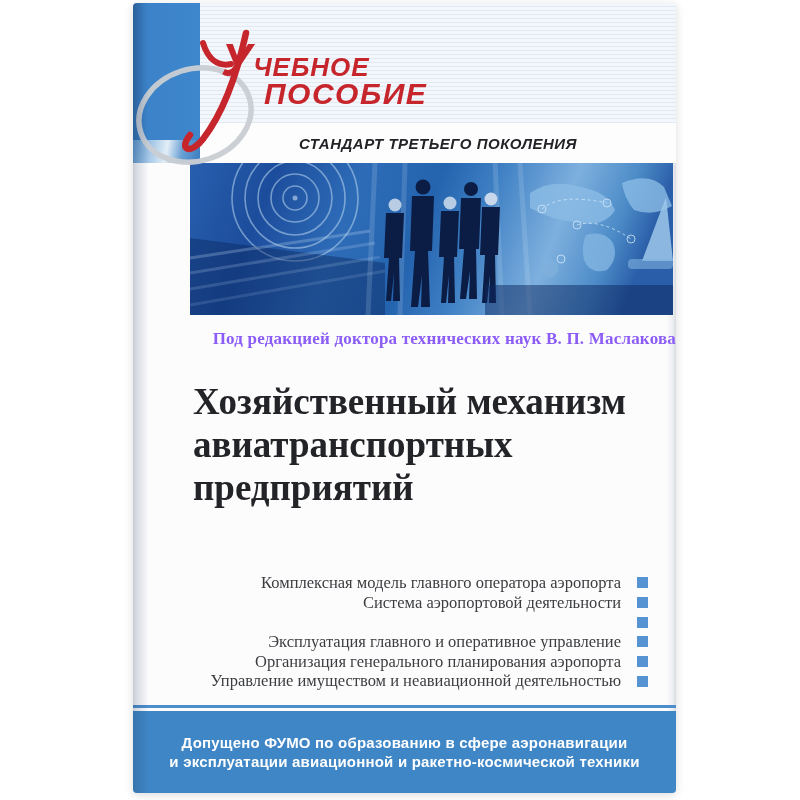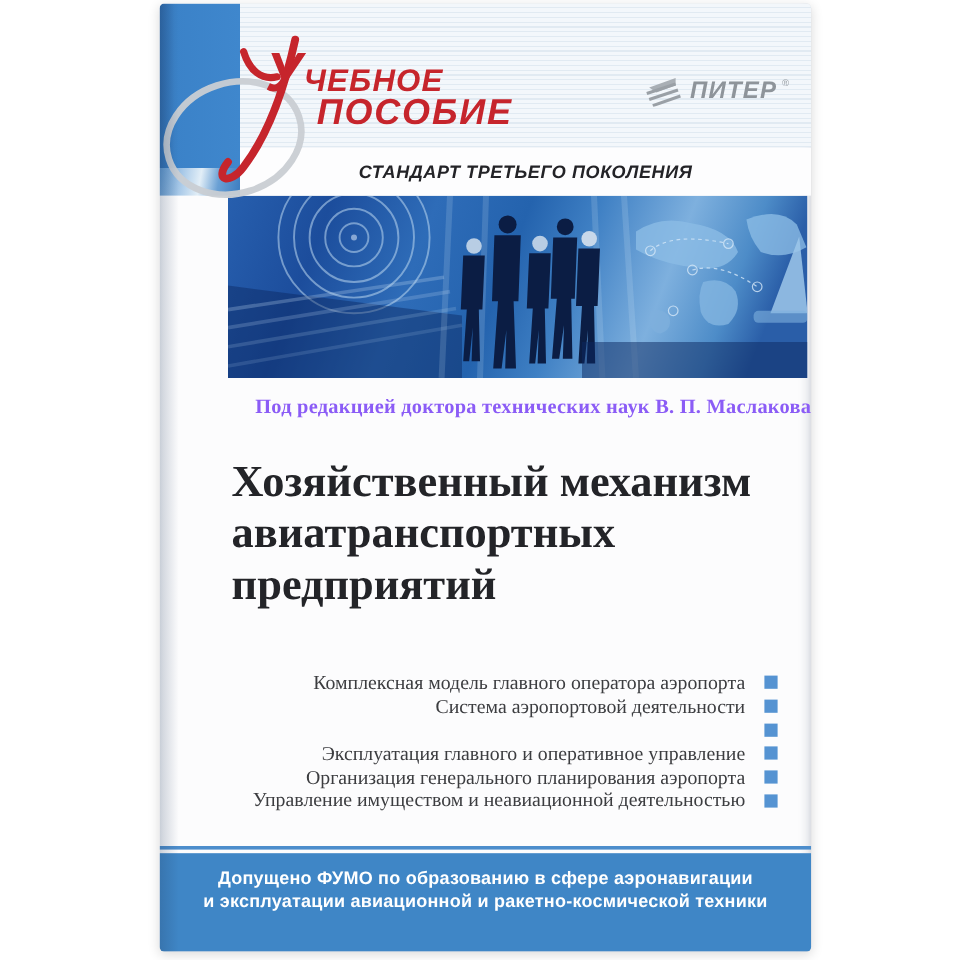--- a/index.html
+++ b/index.html
@@ -52,29 +52,29 @@
   .editor-line { position:absolute; left:57px; right:0; top:326px; text-align:right;
     font-family:"Liberation Serif", serif; font-weight:700; font-size:17px; color:#8b5cf6; letter-spacing:.2px; }
 
   
   .title { position:absolute; left:60px; top:377px; width:475px;
     font-family:"Liberation Serif", serif; font-weight:700; font-size:37px; line-height:43px; color:#232428; }
   .subtitle { position:absolute; left:60px; top:508px;
     font-family:"Liberation Serif", serif; font-weight:700; font-size:20.5px; color:#4a86c6; }
 
   
-  .topics { position:absolute; left:0; right:28px; top:556px; }
+  .topics { position:absolute; left:0; right:28px; top:570px; }
   .topic-row { display:flex; justify-content:flex-end; align-items:center; height:19.7px; }
   .topic-row .t-label { font-family:"Liberation Serif", serif; font-size:16.5px; color:#3c3d40; white-space:nowrap; }
   .topic-row .t-bullet { width:11px; height:11px; background:#5593d2; margin-left:16px; flex:0 0 auto; }
 
   
   .divider { position:absolute; left:0; right:0; top:702px; height:3px; background:#4c8dcc; }
   .approval-band { position:absolute; left:0; right:0; top:708px; bottom:0; background:#3f86c6;
-    text-align:center; padding-top:12px; }
+    text-align:center; padding-top:22px; }
   .approval-band div { color:#ffffff; font-weight:700; font-size:15px; line-height:19px; letter-spacing:.2px; }
 
   
   .spine-shade { position:absolute; left:0; top:0; bottom:0; width:16px; z-index:8;
     background:linear-gradient(90deg, rgba(30,55,90,.22), rgba(30,55,90,0)); pointer-events:none; }
 </style>
 </head>
 <body>
 
 <div class="page">
@@ -94,32 +94,20 @@
       </g>
       <g fill="none" stroke="#c6252c" stroke-linecap="round">
         <path d="M 113,30 C 106,62 93,106 70,136 C 58,152 45,147 57,132" stroke-width="6.5"></path>
         <path d="M 70,40 C 75,56 85,64 98,61" stroke-width="6"></path>
       </g>
     </svg>
 
     <div class="badge-line1">УЧЕБНОЕ</div>
     <div class="badge-line2">ПОСОБИЕ</div>
 
-    <div class="publisher">
-      <svg width="34" height="26" viewBox="0 0 34 26">
-        <g stroke="#9aa0a6" stroke-width="2.6" fill="none" stroke-linejoin="round">
-          <path d="M4,10 L26,2 L26,8 L10,14 Z" fill="#a9afb5" stroke="none"></path>
-          <path d="M2,15 L26,7"></path>
-          <path d="M4,20 L28,12"></path>
-          <path d="M7,25 L30,17"></path>
-        </g>
-      </svg>
-      <span class="pname">ПИТЕР</span>
-      <span class="reg">®</span>
-    </div>
 
     <div class="photo">
       <svg viewBox="0 0 483 152" preserveAspectRatio="none">
         <defs>
           <linearGradient id="bgGrad" x1="0" y1="0" x2="1" y2="0.12">
             <stop offset="0" stop-color="#275fae"></stop>
             <stop offset="0.18" stop-color="#1c4d9c"></stop>
             <stop offset="0.36" stop-color="#2e6cb8"></stop>
             <stop offset="0.52" stop-color="#2463ae"></stop>
             <stop offset="0.64" stop-color="#3f80c4"></stop>

